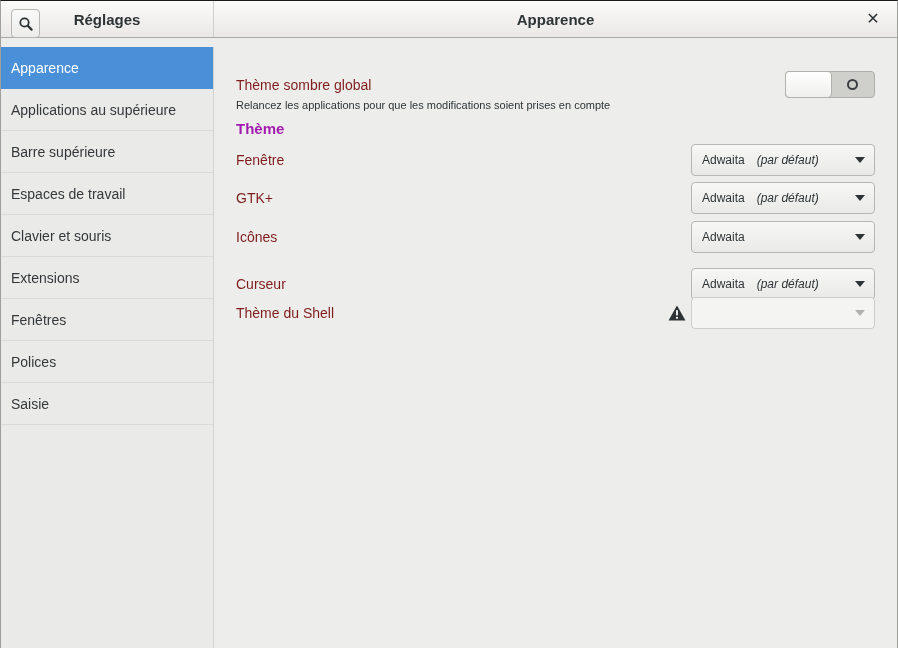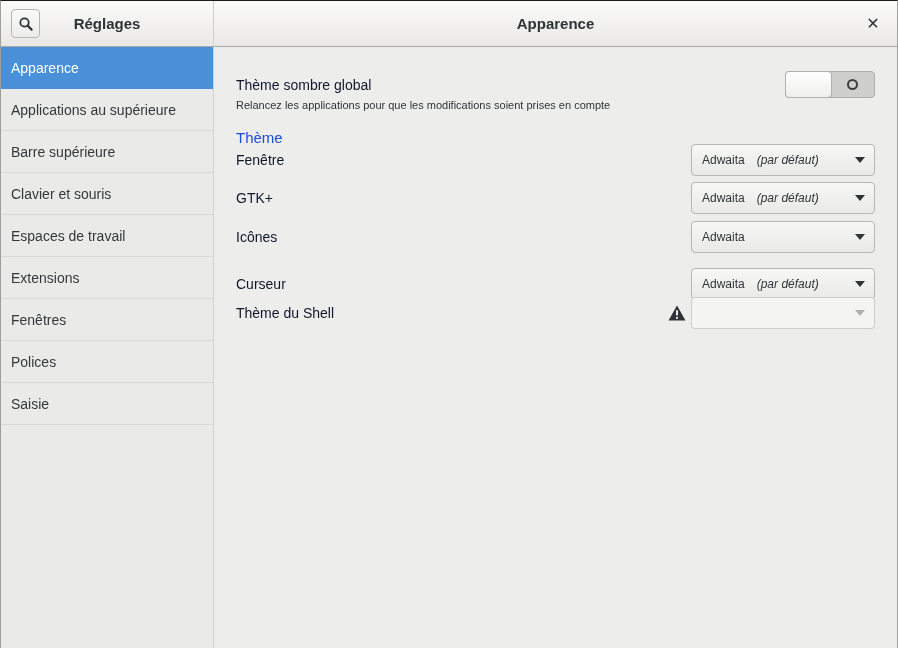--- a/index.html
+++ b/index.html
@@ -10,21 +10,21 @@
     position: relative; width: 898px; height: 648px;
     border-top: 1px solid #1b1b1b;
     border-left: 1px solid #9f9f9c;
     border-right: 1px solid #9f9f9c;
     background: #ededec;
     overflow: hidden;
   }
 
   
   .titlebar {
-    position: absolute; top: 0; left: 0; right: 0; height: 46px;
+    position: absolute; top: 0; left: 0; right: 0; height: 37px;
     display: flex;
     background: linear-gradient(to bottom, #fbfbfa, #e9e8e7);
     border-bottom: 1px solid #a9a9a6;
   }
   .titlebar-left {
     position: relative; width: 213px; flex: 0 0 213px;
     border-right: 1px solid #cfcfcb;
     display: flex; align-items: center; justify-content: center;
   }
   .titlebar-right {
@@ -59,23 +59,23 @@
     background: #4a90d9; color: #ffffff; border-bottom-color: #4a90d9;
   }
 
   
   .content { position: absolute; top: 46px; left: 214px; right: 0; bottom: 0; background: #ededec; }
 
   .dark-row {
     position: absolute; left: 21px; right: 22px; top: 24px; height: 27px;
     display: flex; align-items: center; justify-content: space-between;
   }
-  .row-label { font-size: 14px; color: #0f172a; }
+  .row-label { font-size: 14px; color: #7f1d1d; }
   .note { position: absolute; left: 21px; top: 52px; font-size: 11px; color: #2e3436; }
-  .section-title { position: absolute; left: 21px; top: 82px; font-size: 15px; font-weight: normal; color: #1d4ed8; }
+  .section-title { position: absolute; left: 21px; top: 73px; font-size: 15px; font-weight: bold; color: #a21caf; }
 
   .theme-row {
     position: absolute; left: 21px; right: 22px; height: 32px;
     display: flex; align-items: center; justify-content: space-between; gap: 20px;
   }
   .row-right { display: flex; align-items: center; }
 
   
   .switch {
     position: relative; width: 90px; height: 27px;
@@ -147,24 +147,24 @@
     <div class="sidebar-item selected">
       <span>Apparence</span>
     </div>
     <div class="sidebar-item">
       <span>Applications au supérieure</span>
     </div>
     <div class="sidebar-item">
       <span>Barre supérieure</span>
     </div>
     <div class="sidebar-item">
+      <span>Espaces de travail</span>
+    </div>
+    <div class="sidebar-item">
       <span>Clavier et souris</span>
-    </div>
-    <div class="sidebar-item">
-      <span>Espaces de travail</span>
     </div>
     <div class="sidebar-item">
       <span>Extensions</span>
     </div>
     <div class="sidebar-item">
       <span>Fenêtres</span>
     </div>
     <div class="sidebar-item">
       <span>Polices</span>
     </div>

